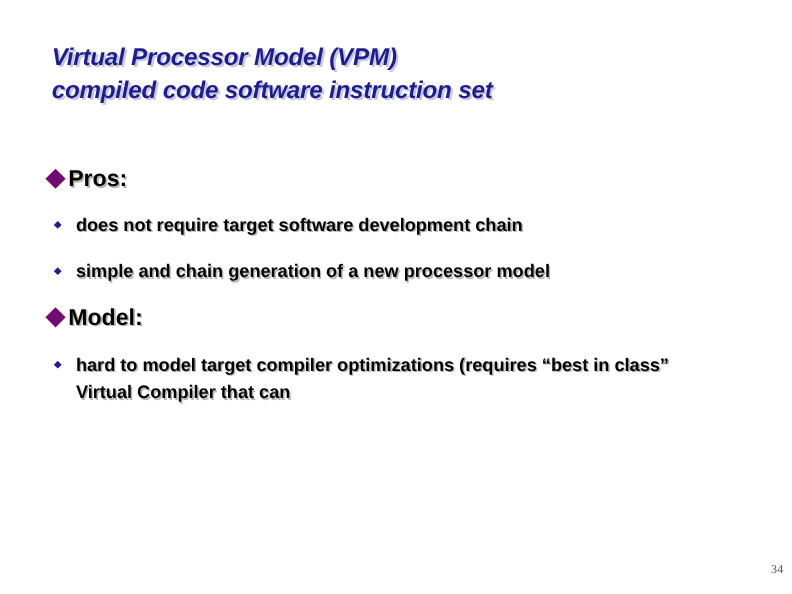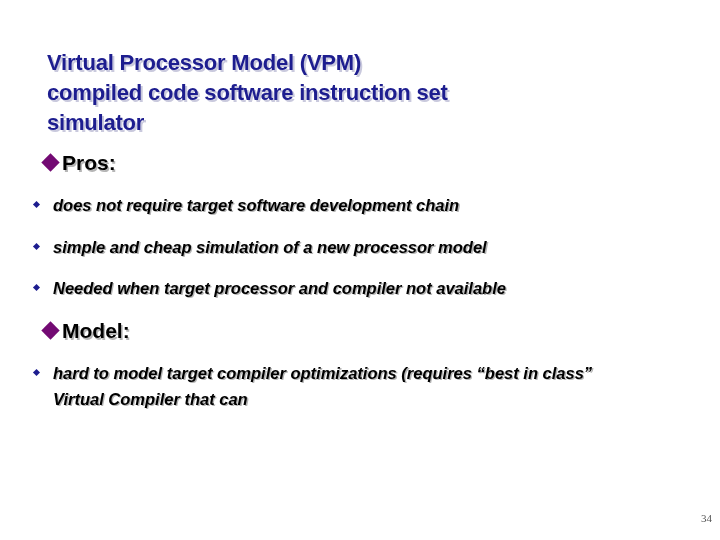--- a/index.html
+++ b/index.html
@@ -44,24 +44,25 @@
     color: #1d1d8f;
     letter-spacing: -0.2px;
     white-space: nowrap;
     text-shadow: 2px 2px 0 #c9c9dd;
     line-height: 1.05;
   }
 
   .title-main {
     position: absolute;
     left: 47px;
-    top: 48px;
+    top: 37px;
     width: 660px;
     font-size: 22px;
     font-weight: bold;
+    font-style: italic;
     color: #1d1d8f;
     letter-spacing: -0.2px;
     line-height: 1.36;
     text-shadow: 2px 2px 0 #c9c9dd;
   }
   .title-main .tl { display: block; white-space: nowrap; }
 
   
   .body-zone {
     position: absolute;
@@ -99,22 +100,21 @@
   .lvl2-list {
     margin: 0;
     padding: 0;
     list-style: none;
   }
   .lvl2 {
     position: relative;
     display: flex;
     align-items: flex-start;
     padding-left: 34px;
-    margin: 0 0 16px 0;
-    font-style: italic;
+    margin: 0 0 16px 16px;
   }
   .lvl2 .dot {
     flex: 0 0 auto;
     width: 5px;
     height: 5px;
     background: #1d1d8f;
     transform: rotate(45deg);
     margin-top: 9px;
     margin-right: 14px;
   }
@@ -142,43 +142,38 @@
 </style>
 </head>
 <body>
 
 <div id="slide">
 
   <div class="title-zone">
     <div class="title-main">
       <span class="tl">Virtual Processor Model (VPM)</span>
       <span class="tl">compiled code software instruction set</span>
-      <span class="tl">simulator</span>
     </div>
   </div>
 
   <div class="body-zone">
 
     <div class="lvl1">
       <span class="dia"></span>
       <span class="lvl1-text">Pros:</span>
     </div>
     <div class="gap-pros"></div>
     <ul class="lvl2-list">
       <li class="lvl2">
         <span class="dot"></span>
         <span class="lvl2-text">does not require target software development chain</span>
       </li>
       <li class="lvl2">
         <span class="dot"></span>
-        <span class="lvl2-text">simple and cheap simulation of a new processor model</span>
-      </li>
-      <li class="lvl2">
-        <span class="dot"></span>
-        <span class="lvl2-text">Needed when target processor and compiler not available</span>
+        <span class="lvl2-text">simple and chain generation of a new processor model</span>
       </li>
     </ul>
 
     <div class="lvl1">
       <span class="dia"></span>
       <span class="lvl1-text">Model:</span>
     </div>
     <div class="gap-cons"></div>
     <ul class="lvl2-list">
       <li class="lvl2">

